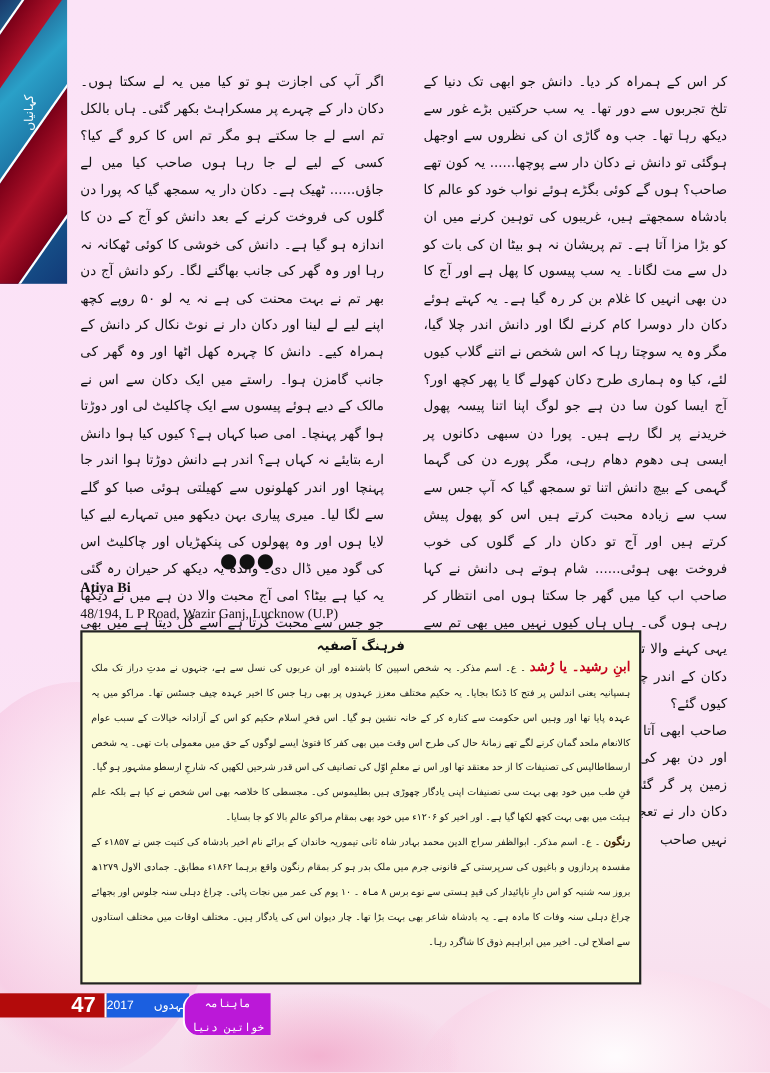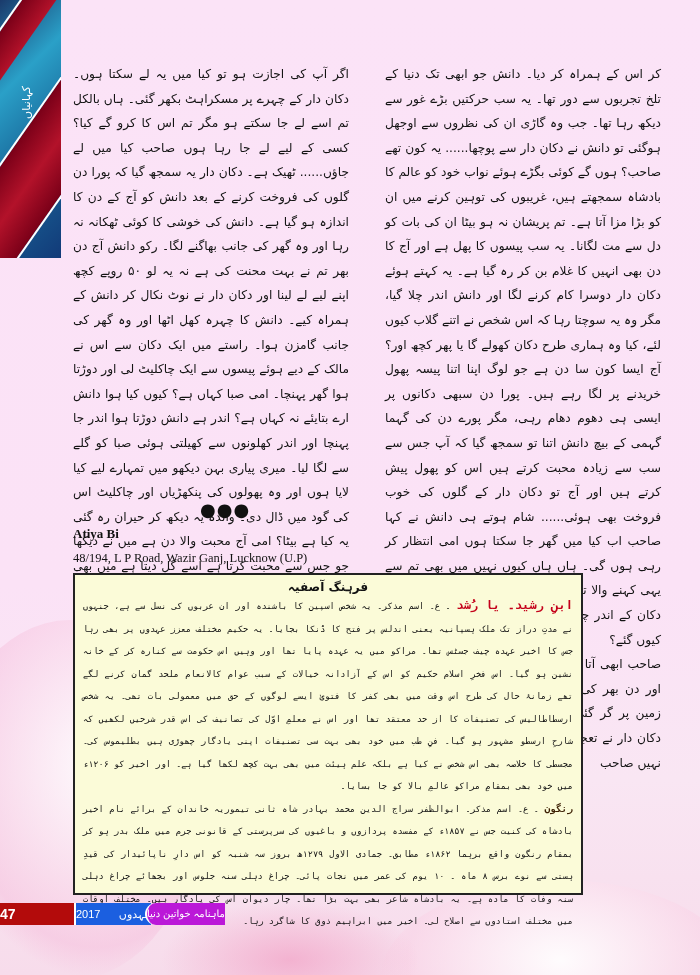--- a/index.html
+++ b/index.html
@@ -71,40 +71,40 @@
     position: absolute; left: 73px; top: 573px; width: 510px; height: 322px;
     background: #fbfbd8; border: 2px solid #222; direction: rtl;
     padding: 4px 8px 4px 8px;
   }
   .glossary-title {
     text-align: center; font-size: 12px; font-weight: bold; line-height: 16px; color: #111;
     font-family: "DejaVu Sans", sans-serif;
   }
   .glossary-body {
     font-size: 8.6px; line-height: 22.5px; text-align: justify; color: #111;
-    font-family: Liberation Mono, monospace;
+    font-family: Liberation Sans, sans-serif;
   }
   .entry-term-red { color: #c4001a; font-weight: bold; font-size: 12px; }
   .entry-term-dark { color: #3a1d00; font-weight: bold; font-size: 9.5px; }
 
   
   .footer { position: absolute; top: 903px; left: 0; height: 22px; display: flex; }
   .footer .page-num {
-    width: 76px; height: 22px; background: #b30b0b; color: #fff; font-weight: bold;
-    font-family: "Liberation Sans", sans-serif; font-size: 14px; padding-right: 8px; line-height: 22px;
+    width: 97px; height: 22px; background: #b30b0b; color: #fff; font-weight: bold;
+    font-family: "Liberation Sans", sans-serif; font-size: 20px; text-align: right; padding-right: 8px; line-height: 22px;
     border-right: 2px solid #fff;
   }
   .footer .date {
     width: 75px; height: 22px; background: #1b5fe0; color: #fff; font-family: "Liberation Sans", sans-serif;
     font-size: 11px; line-height: 22px; display: flex; gap: 6px; justify-content: space-between; align-items: center;
   }
   .footer .mag {
-    width: 80px; height: 22px; background: #bb18d8; color: #fff; font-size: 10px; line-height: 22px; text-align: center;
+    width: 80px; height: 38px; background: #bb18d8; color: #fff; font-size: 10px; line-height: 22px; text-align: center;
     border-radius: 14px 0 0 14px; border-left: 2px solid #fff; margin-left: -6px; direction: rtl;
-    font-family: Liberation Sans, sans-serif;
+    font-family: Liberation Mono, monospace;
   }
 </style>
 </head>
 <body>
 
 <div class="petal a"></div>
 <div class="petal b"></div>
 <div class="petal c"></div>
 
 <div class="side-banner">

